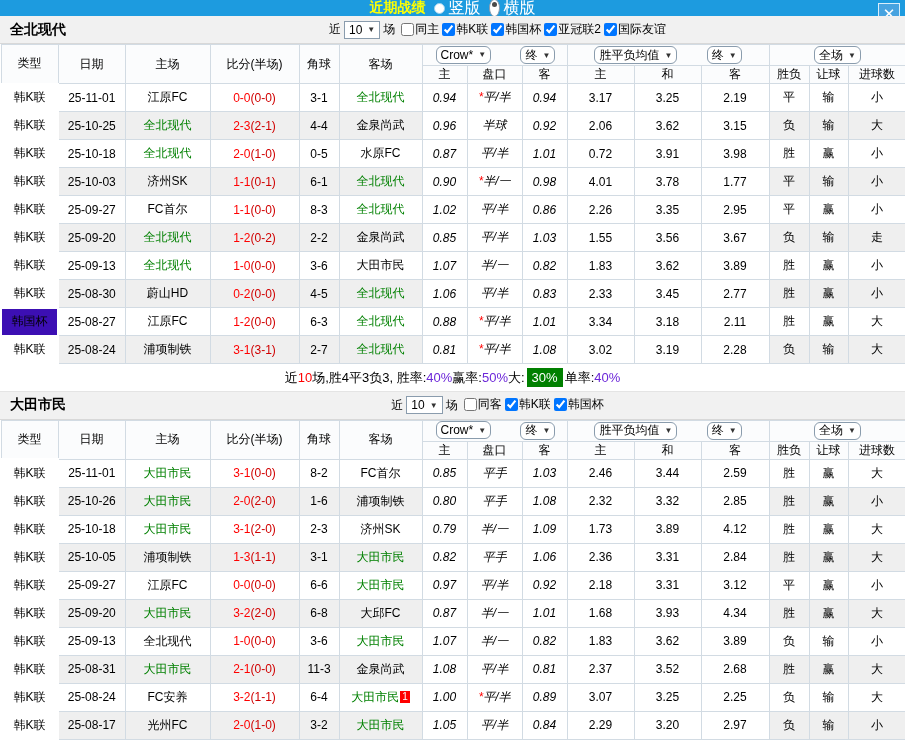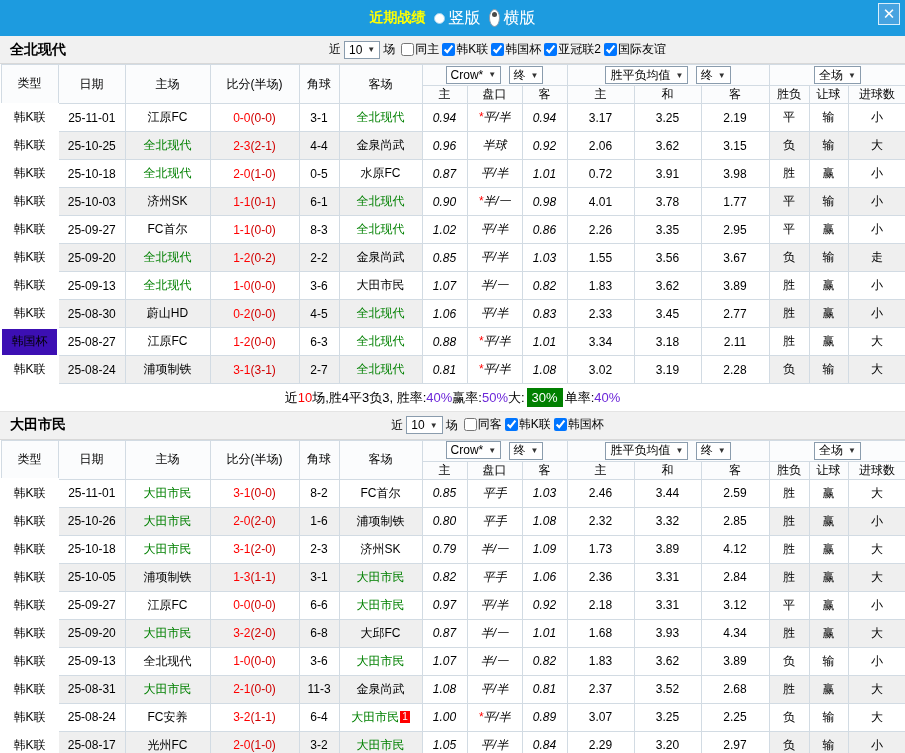--- a/index.html
+++ b/index.html
@@ -1,21 +1,21 @@
 <!DOCTYPE html>
 <html><head>
 <meta charset="utf-8">
 <style>
   * { box-sizing: border-box; }
   html,body { margin:0; padding:0; background:#e9e9e9; }
   body { font-family:"Liberation Sans","DejaVu Sans",sans-serif; }
   .window { width:905px; height:753px; background:#fff; overflow:hidden; position:relative; }
 
   
-  .topbar { height:36px; background:#1d9bdf; display:flex; align-items:center; justify-content:center; gap:8px; position:relative; }
+  .topbar { height:16px; background:#1d9bdf; display:flex; align-items:center; justify-content:center; gap:8px; position:relative; }
   .title { color:#ffff00; font-weight:bold; font-size:14px; }
   .radio-opt { display:inline-flex; align-items:center; gap:4px; color:#fff; font-size:16px; cursor:pointer; }
   .radio { width:11px; height:11px; border-radius:50%; background:#fff; border:1px solid #9fd2ef; display:inline-block; position:relative; }
   .radio.sel::after { content:''; position:absolute; left:2px; top:2px; width:5px; height:5px; border-radius:50%; background:#4a4a4a; }
   .close-btn { position:absolute; right:5px; top:3px; width:22px; height:22px; background:#47a3e0; border:1px solid #d9eefb; color:#fff; font-weight:bold; text-align:center; line-height:19px; font-size:15px; cursor:pointer; }
 
   
   .sec-head { height:28px; background:#f1f1f1; border-bottom:1px solid #d8d8d8; position:relative; display:flex; align-items:center; justify-content:center; font-size:12px; color:#000; }
   .team-name { position:absolute; left:10px; font-weight:bold; font-size:14px; }
   .filters { display:flex; align-items:center; gap:3px; margin-left:90px; }
@@ -23,21 +23,21 @@
   .sel .arr { font-size:8px; color:#333; margin-left:5px; }
   .cb { display:inline-flex; align-items:center; margin-left:3px; cursor:pointer; }
   .cb input { margin:0 1px 0 0; width:13px; height:13px; }
 
   
   table.grid { border-collapse:collapse; table-layout:fixed; width:905px; font-size:12px; }
   .grid th, .grid td { border:1px solid #d2dbe3; text-align:center; padding:0; overflow:hidden; white-space:nowrap; }
   .grid thead th { background:#fbfcfd; font-weight:normal; color:#000; }
   .grid thead tr.grp th { height:21px; }
   .grid thead tr.sub th { height:18px; }
-  .grid thead .sel { margin:0 2px; }
+  .grid thead .sel { margin:0 13px;border-radius:6px; }
   .grid tbody td { height:28px; color:#000; background:#fff; }
   .grid tbody tr:nth-child(even) td:not(.tint-p):not(.tint-b):not(.league) { background:#efefef; }
   td.league { background:#1353bb; color:#fff; border:2px solid #fff; }
   td.league.cup { background:#3c0fb3; }
   td.team.hl { color:#008000; }
   td.score .ft { color:#ff0000; }
   td.score .ht { color:#d00000; }
   td.tint-p { background:#fbf2ee;font-style:italic; }
   td.tint-b { background:#e8f2fa; }
   .c-r { color:#ff0000; } .c-g { color:#008000; } .c-b { color:#6d28d9; } .c-k { color:#000; }

